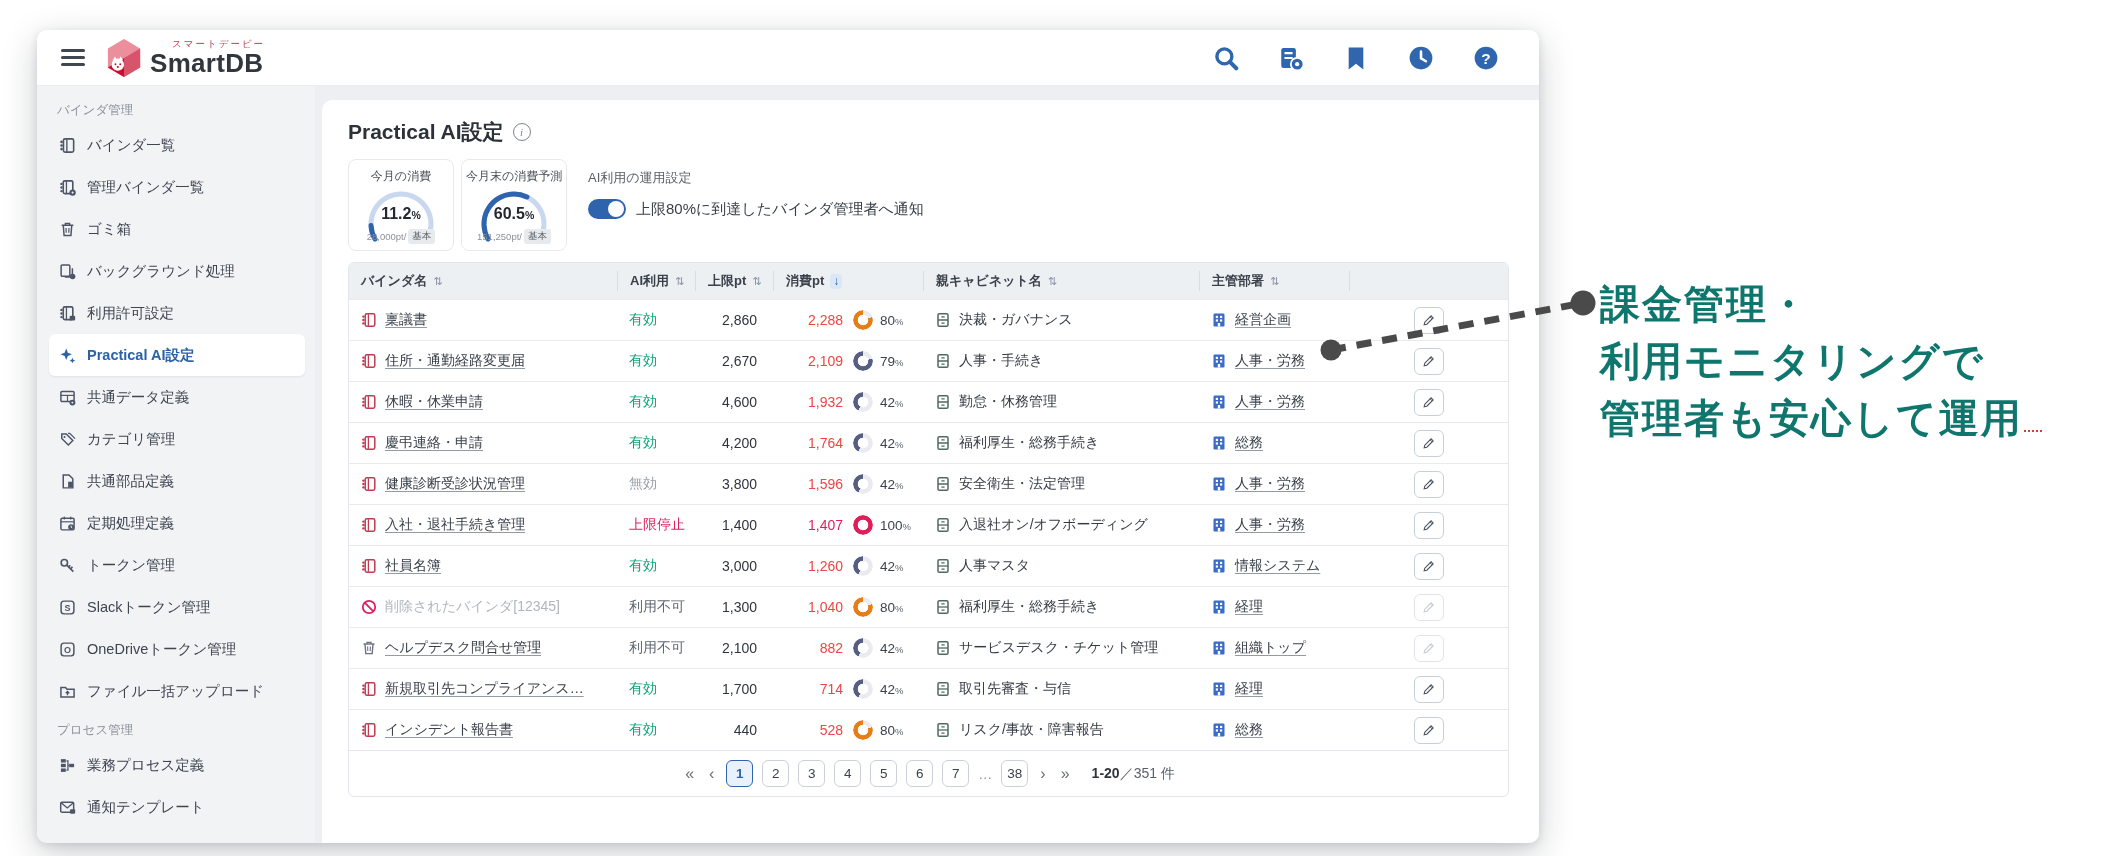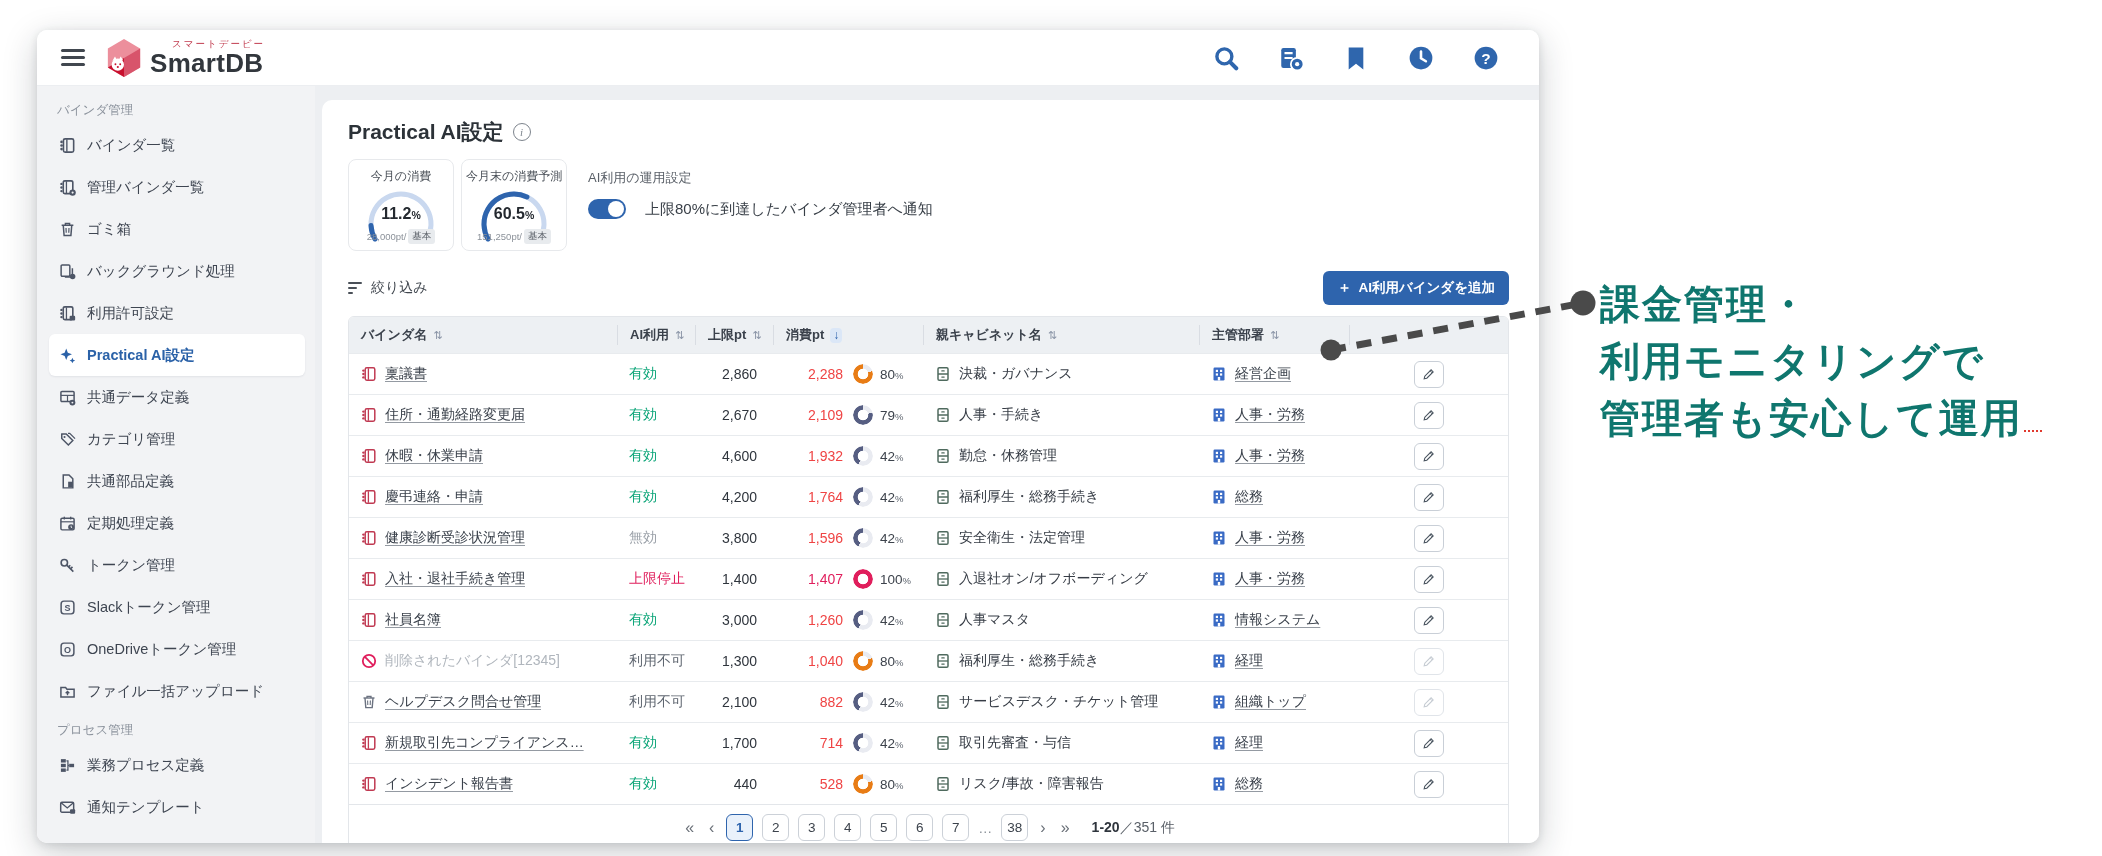--- a/index.html
+++ b/index.html
@@ -55,21 +55,21 @@
   .gauge { position:relative; width:84px; height:56px; margin:3px auto 0; }
   .gauge svg { position:absolute; left:0; top:0; }
   .gauge-pct { position:absolute; top:17px; width:100%; font-size:16px; font-weight:bold; color:#24292f; }
   .gauge-pct .unit { font-size:10.5px; font-weight:bold; }
   .gauge-sub { position:absolute; bottom:0; width:100%; font-size:9.5px; color:#8b9199;
     display:flex; justify-content:center; align-items:center; gap:2px; white-space:nowrap; }
   .plan-badge { background:#e8ebee; color:#565c64; font-size:9.5px; padding:1px 4px; border-radius:3px; }
 
   .settings-block { margin-left:14px; padding-top:10px; }
   .settings-label { font-size:13px; color:#5a6068; }
-  .settings-toggle-row { margin-top:12px; display:flex; align-items:center; gap:19px; }
+  .settings-toggle-row { margin-top:12px; display:flex; align-items:center; gap:10px; }
   .toggle { width:38px; height:20px; border-radius:10px; position:relative; cursor:pointer; flex:none; }
   .toggle .knob { position:absolute; top:2px; width:16px; height:16px; border-radius:50%; background:#fff; }
   .toggle.on .knob { right:2px; }
   .toggle-label { font-size:15px; color:#383f47; }
 
   .toolbar { margin-top:20px; display:flex; align-items:center; justify-content:space-between; }
   .filter { display:flex; align-items:center; gap:8px; cursor:pointer; font-size:14px; color:#41474f; }
   .filter-icon { width:15px; display:flex; flex-direction:column; gap:3px; align-items:flex-start; }
   .filter-icon i { height:1.8px; background:#4a5058; display:block; border-radius:1px; }
   .filter-icon i:nth-child(1){width:14px}.filter-icon i:nth-child(2){width:9px}.filter-icon i:nth-child(3){width:5px}
@@ -417,34 +417,20 @@
             <div class="settings-label">AI利用の運用設定</div>
             <div class="settings-toggle-row">
               <span class="toggle on" id="notify-toggle" style="background: rgb(46, 100, 173);">
                   <span class="knob"></span>
                 </span>
               <span class="toggle-label">上限80%に到達したバインダ管理者へ通知</span>
             </div>
           </div>
         </div>
 
-        <div class="toolbar">
-          <div class="filter">
-            <span class="filter-icon">
-                <i></i>
-                <i></i>
-                <i></i>
-              </span>
-            <span>絞り込み</span>
-          </div>
-          <button class="add-btn" id="add-btn" style="background: rgb(46, 100, 173);">
-            <span class="plus">＋</span>
-            <span>AI利用バインダを追加</span>
-          </button>
-        </div>
 
         <div class="table-wrap">
           <div class="thead" id="table-header">
               <div class="th c0">
                 <span class="th-label">バインダ名</span>
                 <span class="sort">⇅</span>
               </div>
               <div class="th c1">
                 <span class="th-label">AI利用</span>
                 <span class="sort">⇅</span>

